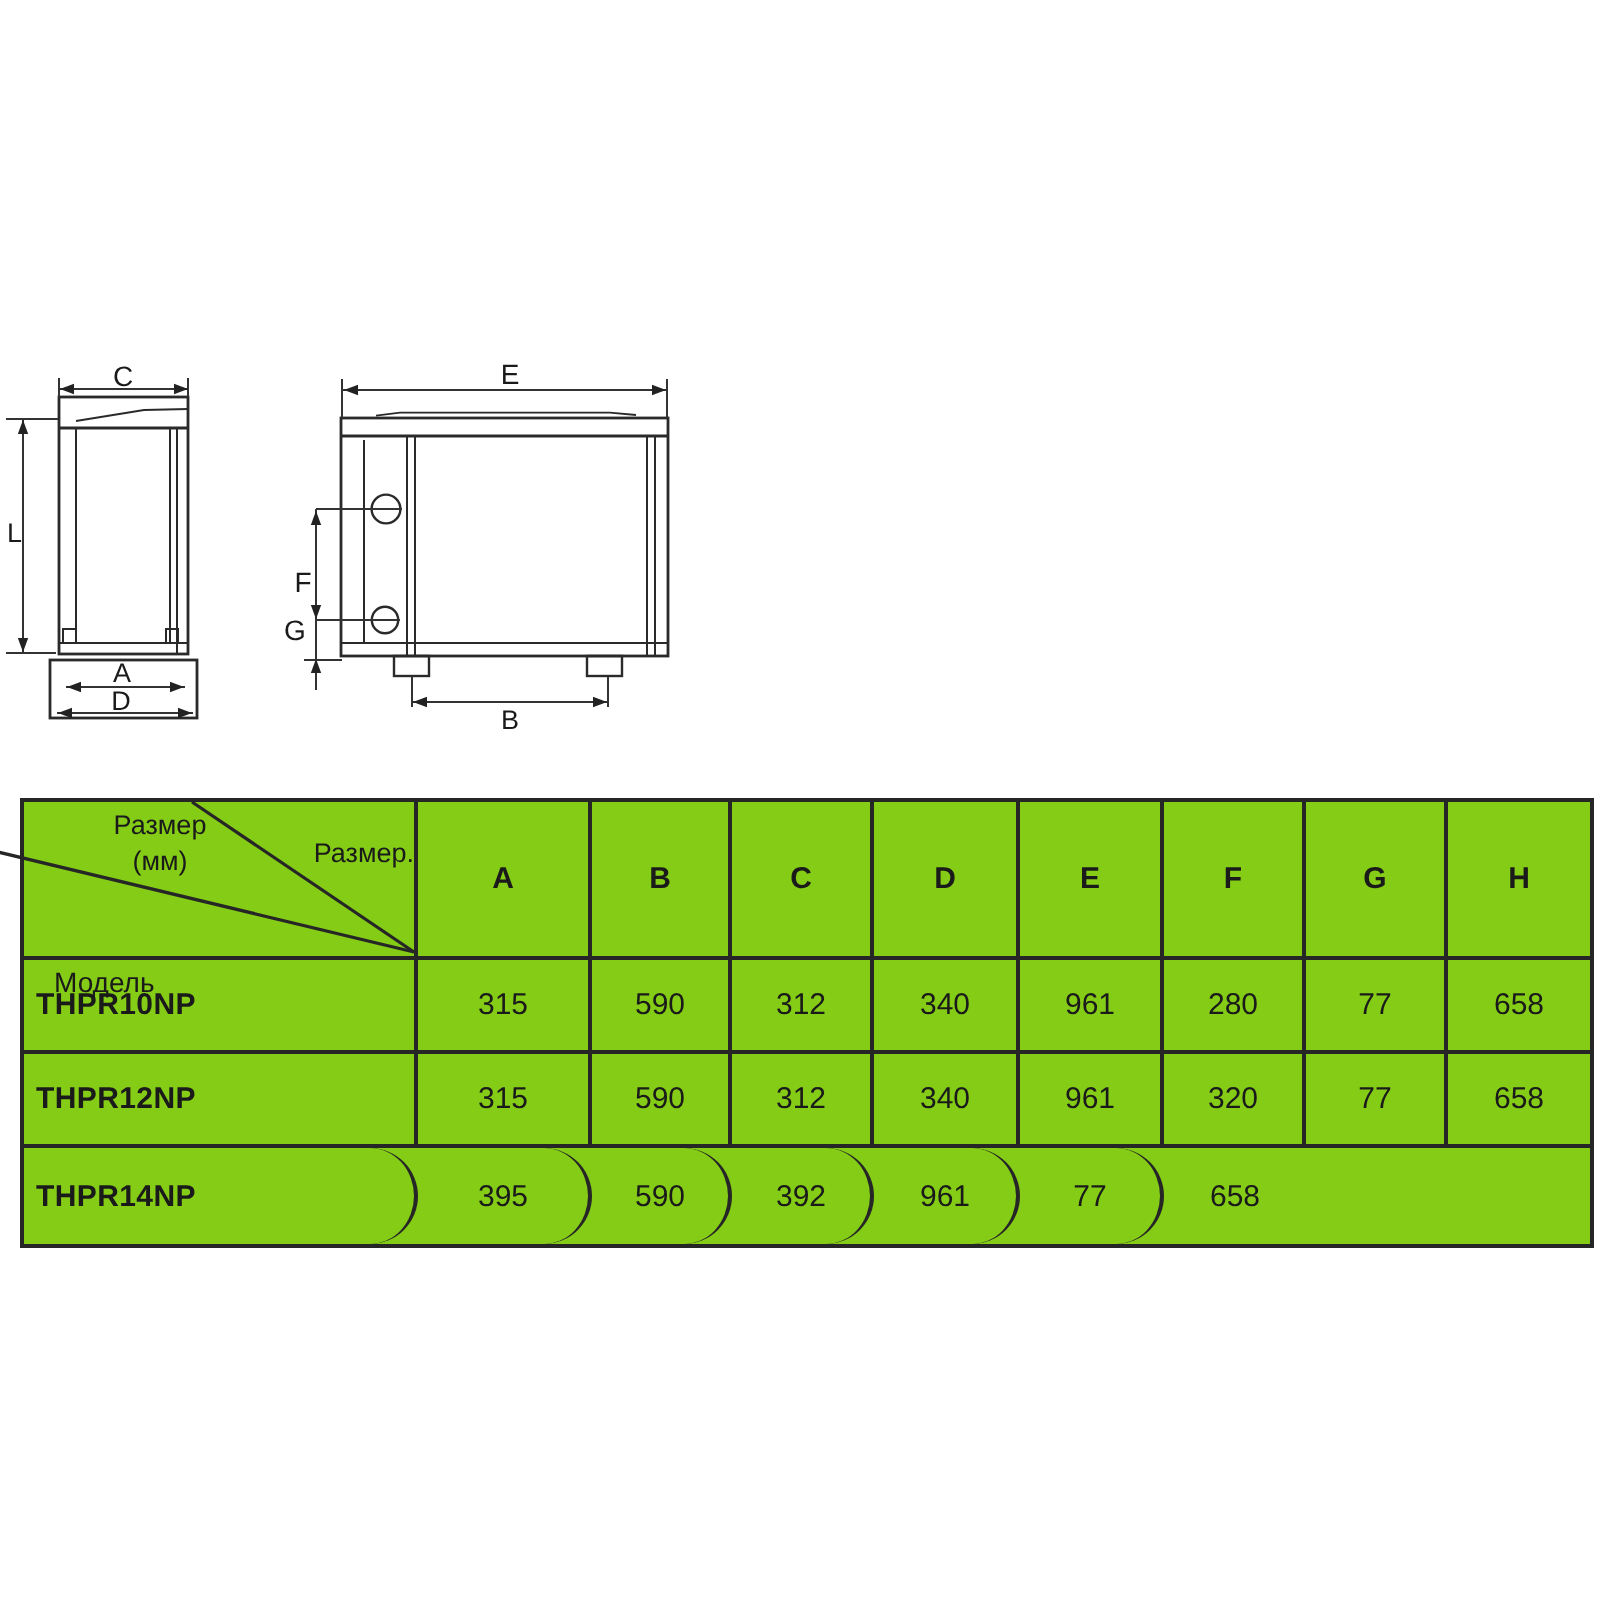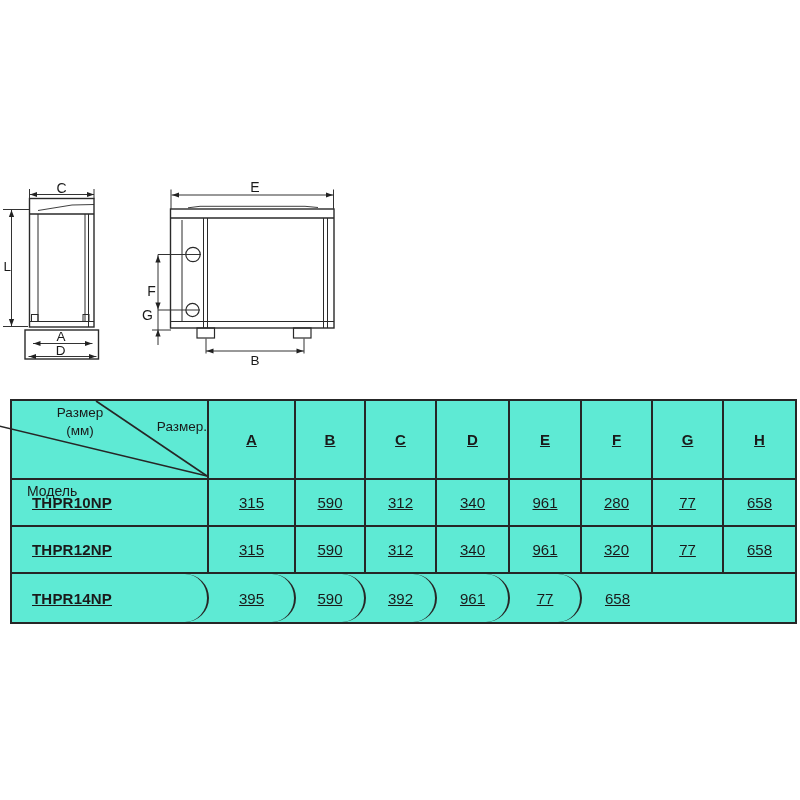--- a/index.html
+++ b/index.html
@@ -11,32 +11,31 @@
   .dim-text{font-family:"Liberation Sans","DejaVu Sans",sans-serif;font-size:14px;fill:#1a1a1a;}
   .dim-text-sm{font-family:"Liberation Sans","DejaVu Sans",sans-serif;font-size:13.5px;fill:#1a1a1a;}
 
   
   .dim-table{
     position:absolute;left:10px;top:399px;width:783px;height:221px;
     border:2px solid #262626;box-sizing:content-box;
     display:grid;
     grid-template-columns:197px 87px 70px 71px 73px 72px 71px 71px 71px;
     grid-template-rows:79px 47px 47px 48px;
-    background:#5eead4;
-    text-decoration:underline;
+    background:#84cc16;
   }
   .cell{
     border-right:2px solid #262626;border-bottom:2px solid #262626;
     display:flex;align-items:center;justify-content:center;
     font-size:15px;box-sizing:border-box;overflow:visible;
   }
   .cell.last-col{border-right:none;}
   .cell.last-row{border-bottom:none;border-radius:24px;}
   .col-head{font-weight:bold;font-size:15px;}
-  .model-cell{justify-content:flex-start;padding-left:20px;font-weight:bold;letter-spacing:.2px;}
+  .model-cell{justify-content:flex-start;padding-left:6px;font-weight:bold;letter-spacing:.2px;}
   .corner-cell{position:relative;display:block;}
   .corner-svg{position:absolute;left:0;top:0;width:195px;height:77px;overflow:visible;}
   .corner-label{position:absolute;font-size:13.5px;line-height:1.32;white-space:nowrap;}
   .lbl-size{left:30px;top:3px;width:76px;text-align:center;white-space:normal;}
   .lbl-designation{right:0px;top:17px;}
   .lbl-model{left:15px;top:49px;font-size:14px;margin-top:32px;}
 </style>
 </head>
 <body>
 

